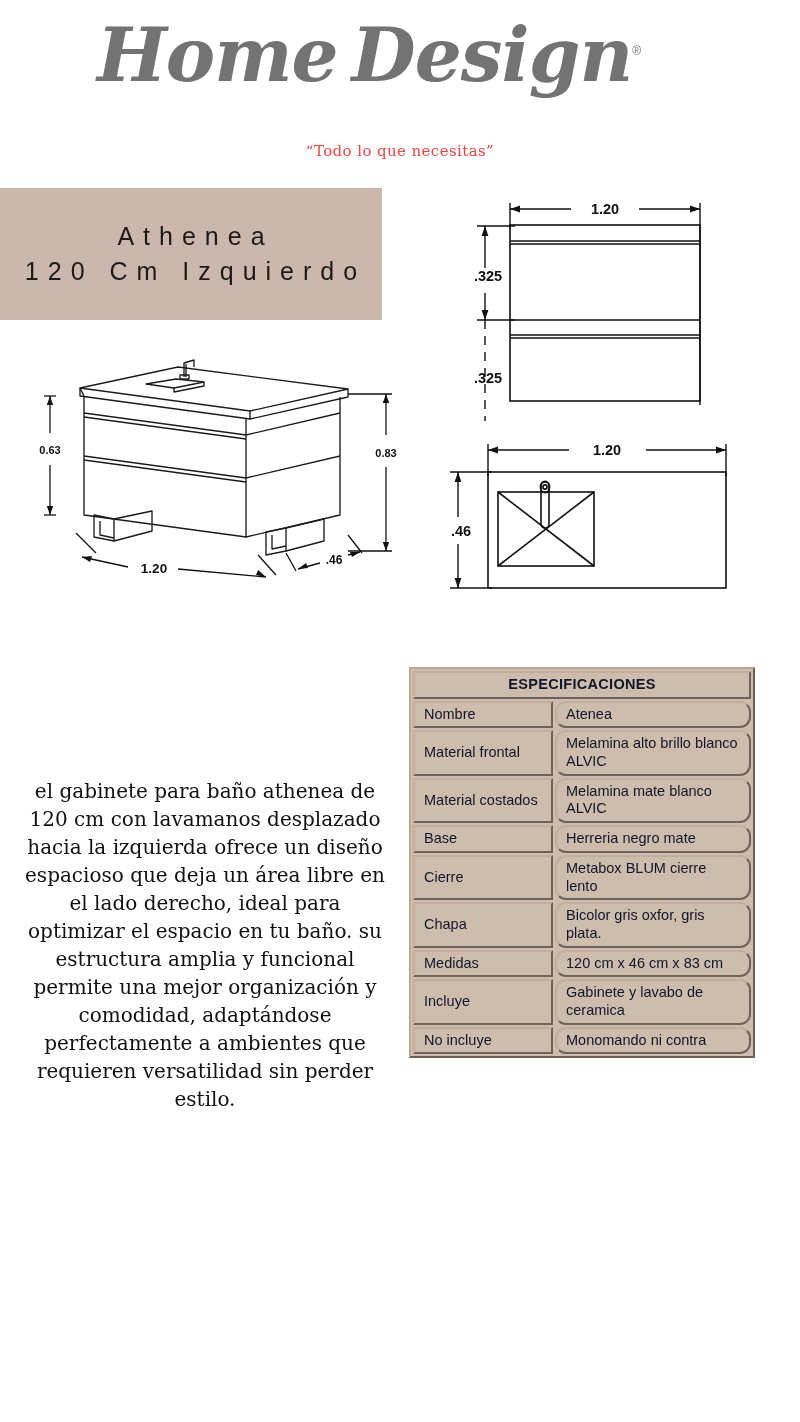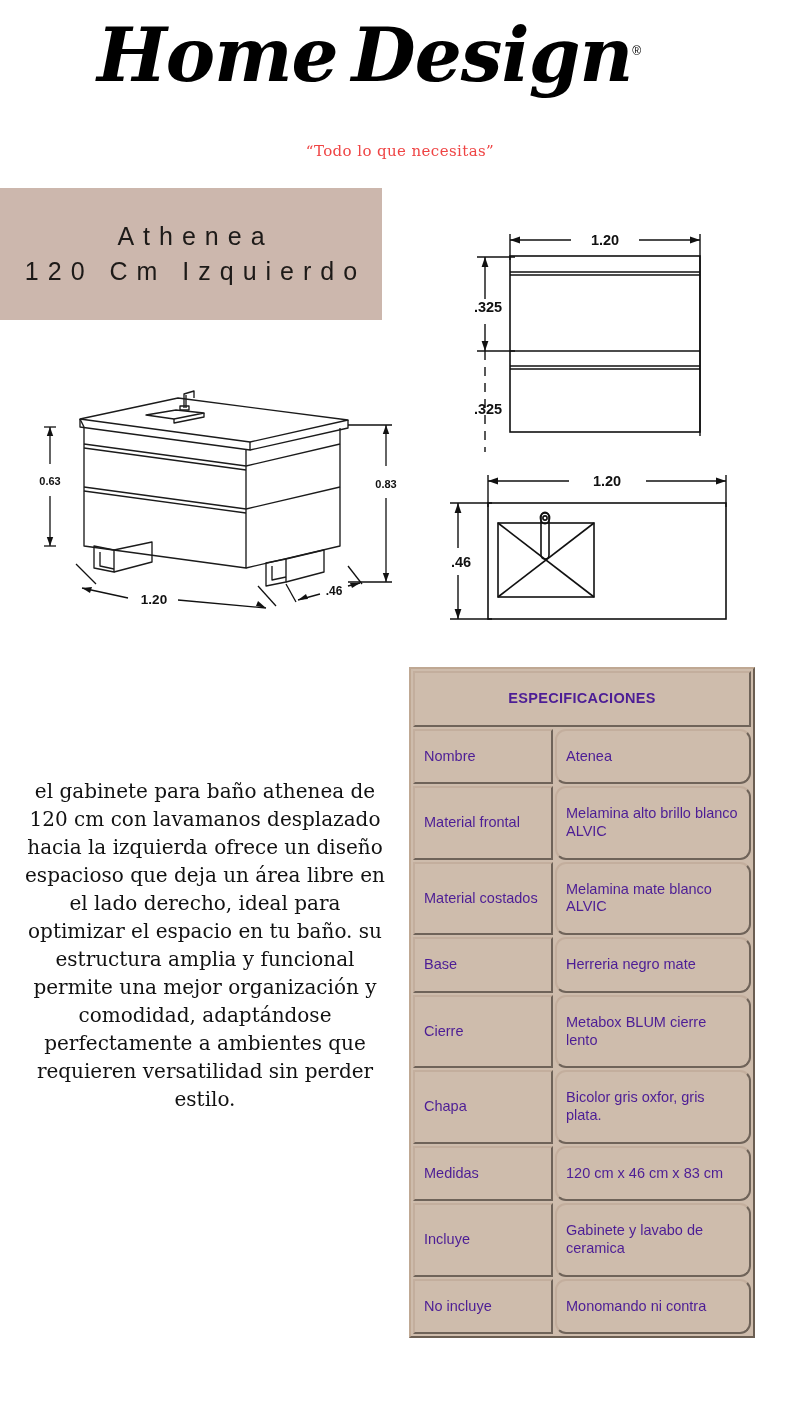--- a/index.html
+++ b/index.html
@@ -28,21 +28,21 @@
     position: absolute;
     left: 0;
     top: 18px;
     width: 738px;
     text-align: center;
     font-family: "DejaVu Serif", serif;
     font-style: italic;
     font-weight: bold;
     font-size: 74px;
     line-height: 1.0;
-    color: #000000;
+    color: #737373;
     letter-spacing: -1px;
     white-space: nowrap;
   }
   #brand-logo .word-home { padding-right: 14px; }
   #brand-reg {
     font-family: "Liberation Sans", sans-serif;
     font-style: normal;
     font-weight: normal;
     font-size: 12px;
     vertical-align: super;
@@ -82,21 +82,20 @@
     line-height: 1.42;
     white-space: nowrap;
     text-align: center;
   }
   .banner-line-1 { padding-left: 9px; }
   .banner-line-2 { padding-left: 9px; }
 
   
   .drawing {
     position: absolute;
-    margin-top: 31px;
   }
   #drawing-front-elevation { left: 455px; top: 193px; }
   #drawing-top-plan        { left: 436px; top: 432px; }
   #drawing-isometric       { left: 18px;  top: 355px; }
 
   
   #product-description {
     position: absolute;
     left: 24px;
     top: 757px;
@@ -119,23 +118,23 @@
     width: 100%;
     border-collapse: separate;
     border-spacing: 2px;
     background: #cebcac;
     border: 2px outset #bfa893;
     font-family: "Liberation Sans", sans-serif;
   }
   table#spec-table td {
     background: #cebcac;
     border: 2px outset #c3ae9d;
-    padding: 17px 9px;
+    padding: 3px 9px;
     font-size: 14.5px;
-    color: #4c1d95;
+    color: #0f172a;
     vertical-align: middle;
     line-height: 1.22;
   }
   td.spec-title {
     text-align: center;
     font-weight: bold;
     font-size: 15px;
     letter-spacing: 0.3px;
     padding: 9px 6px;
   }

